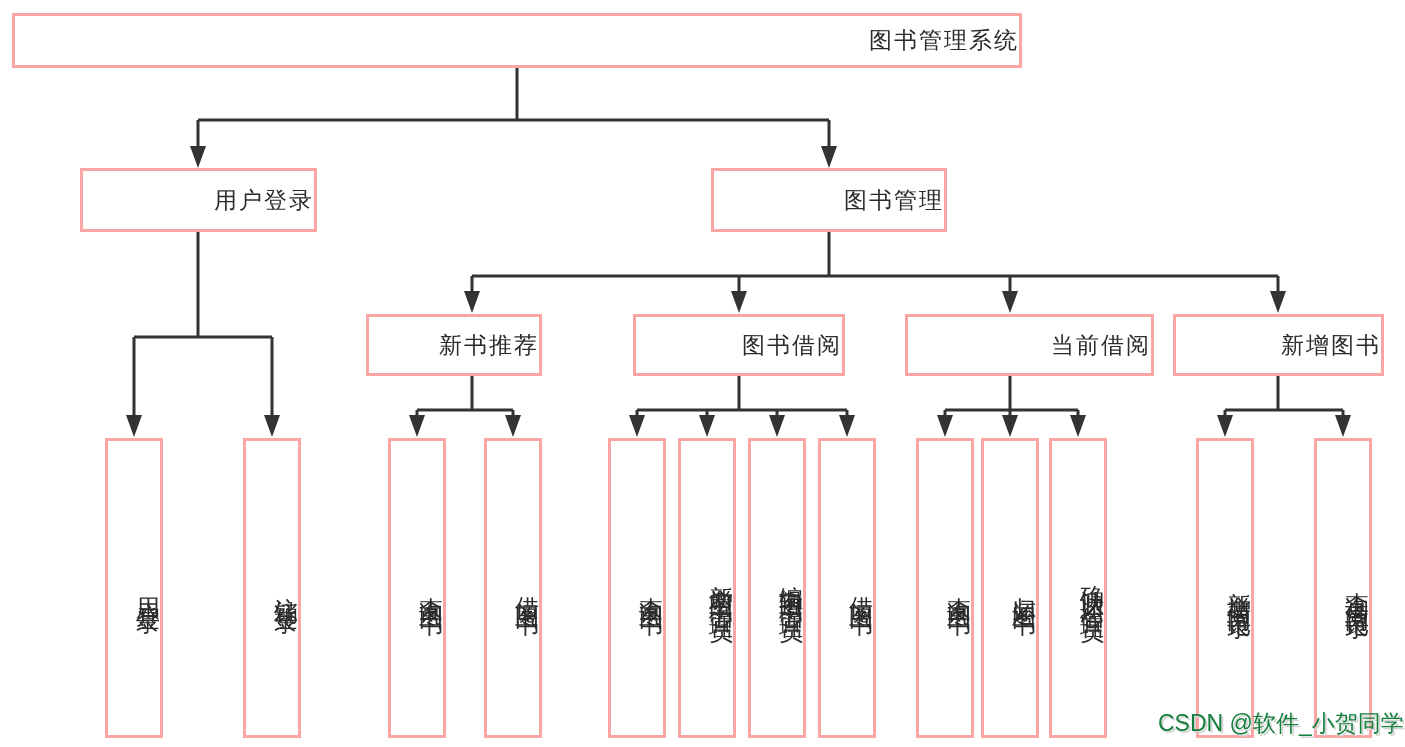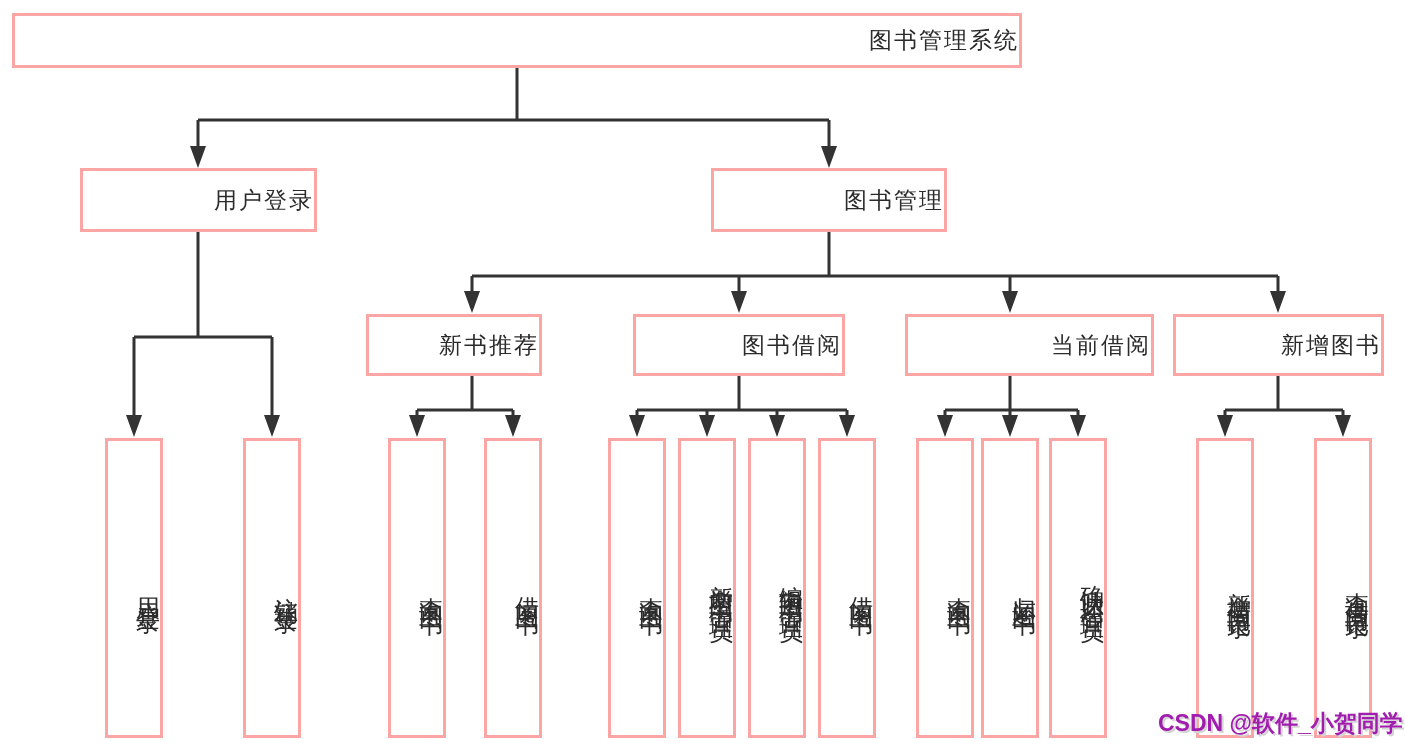--- a/index.html
+++ b/index.html
@@ -32,24 +32,23 @@
     font-size:24px;
     letter-spacing:5px;
     line-height:1;
   }
   #watermark{
     position:absolute;
     left:1158px;top:708px;
     width:240px;
     text-align:right;
     font-size:23px;
-    color:#a21caf;
+    color:#15803d;
     text-shadow:2px 2px 0 #d4d4d4;
     white-space:nowrap;
-    font-weight:bold;
   }
 </style>
 </head>
 <body>
 
 <div id="stage">
 
   <svg id="connectors" viewBox="0 0 1405 747" xmlns="http://www.w3.org/2000/svg">
     <path fill="none" stroke="#333333" stroke-width="3" d="M517,67 V120 M198,120 H829 M198,120 V147 M829,120 V147
              M198,232 V337 M134,337 H272 M134,337 V416 M272,337 V416

